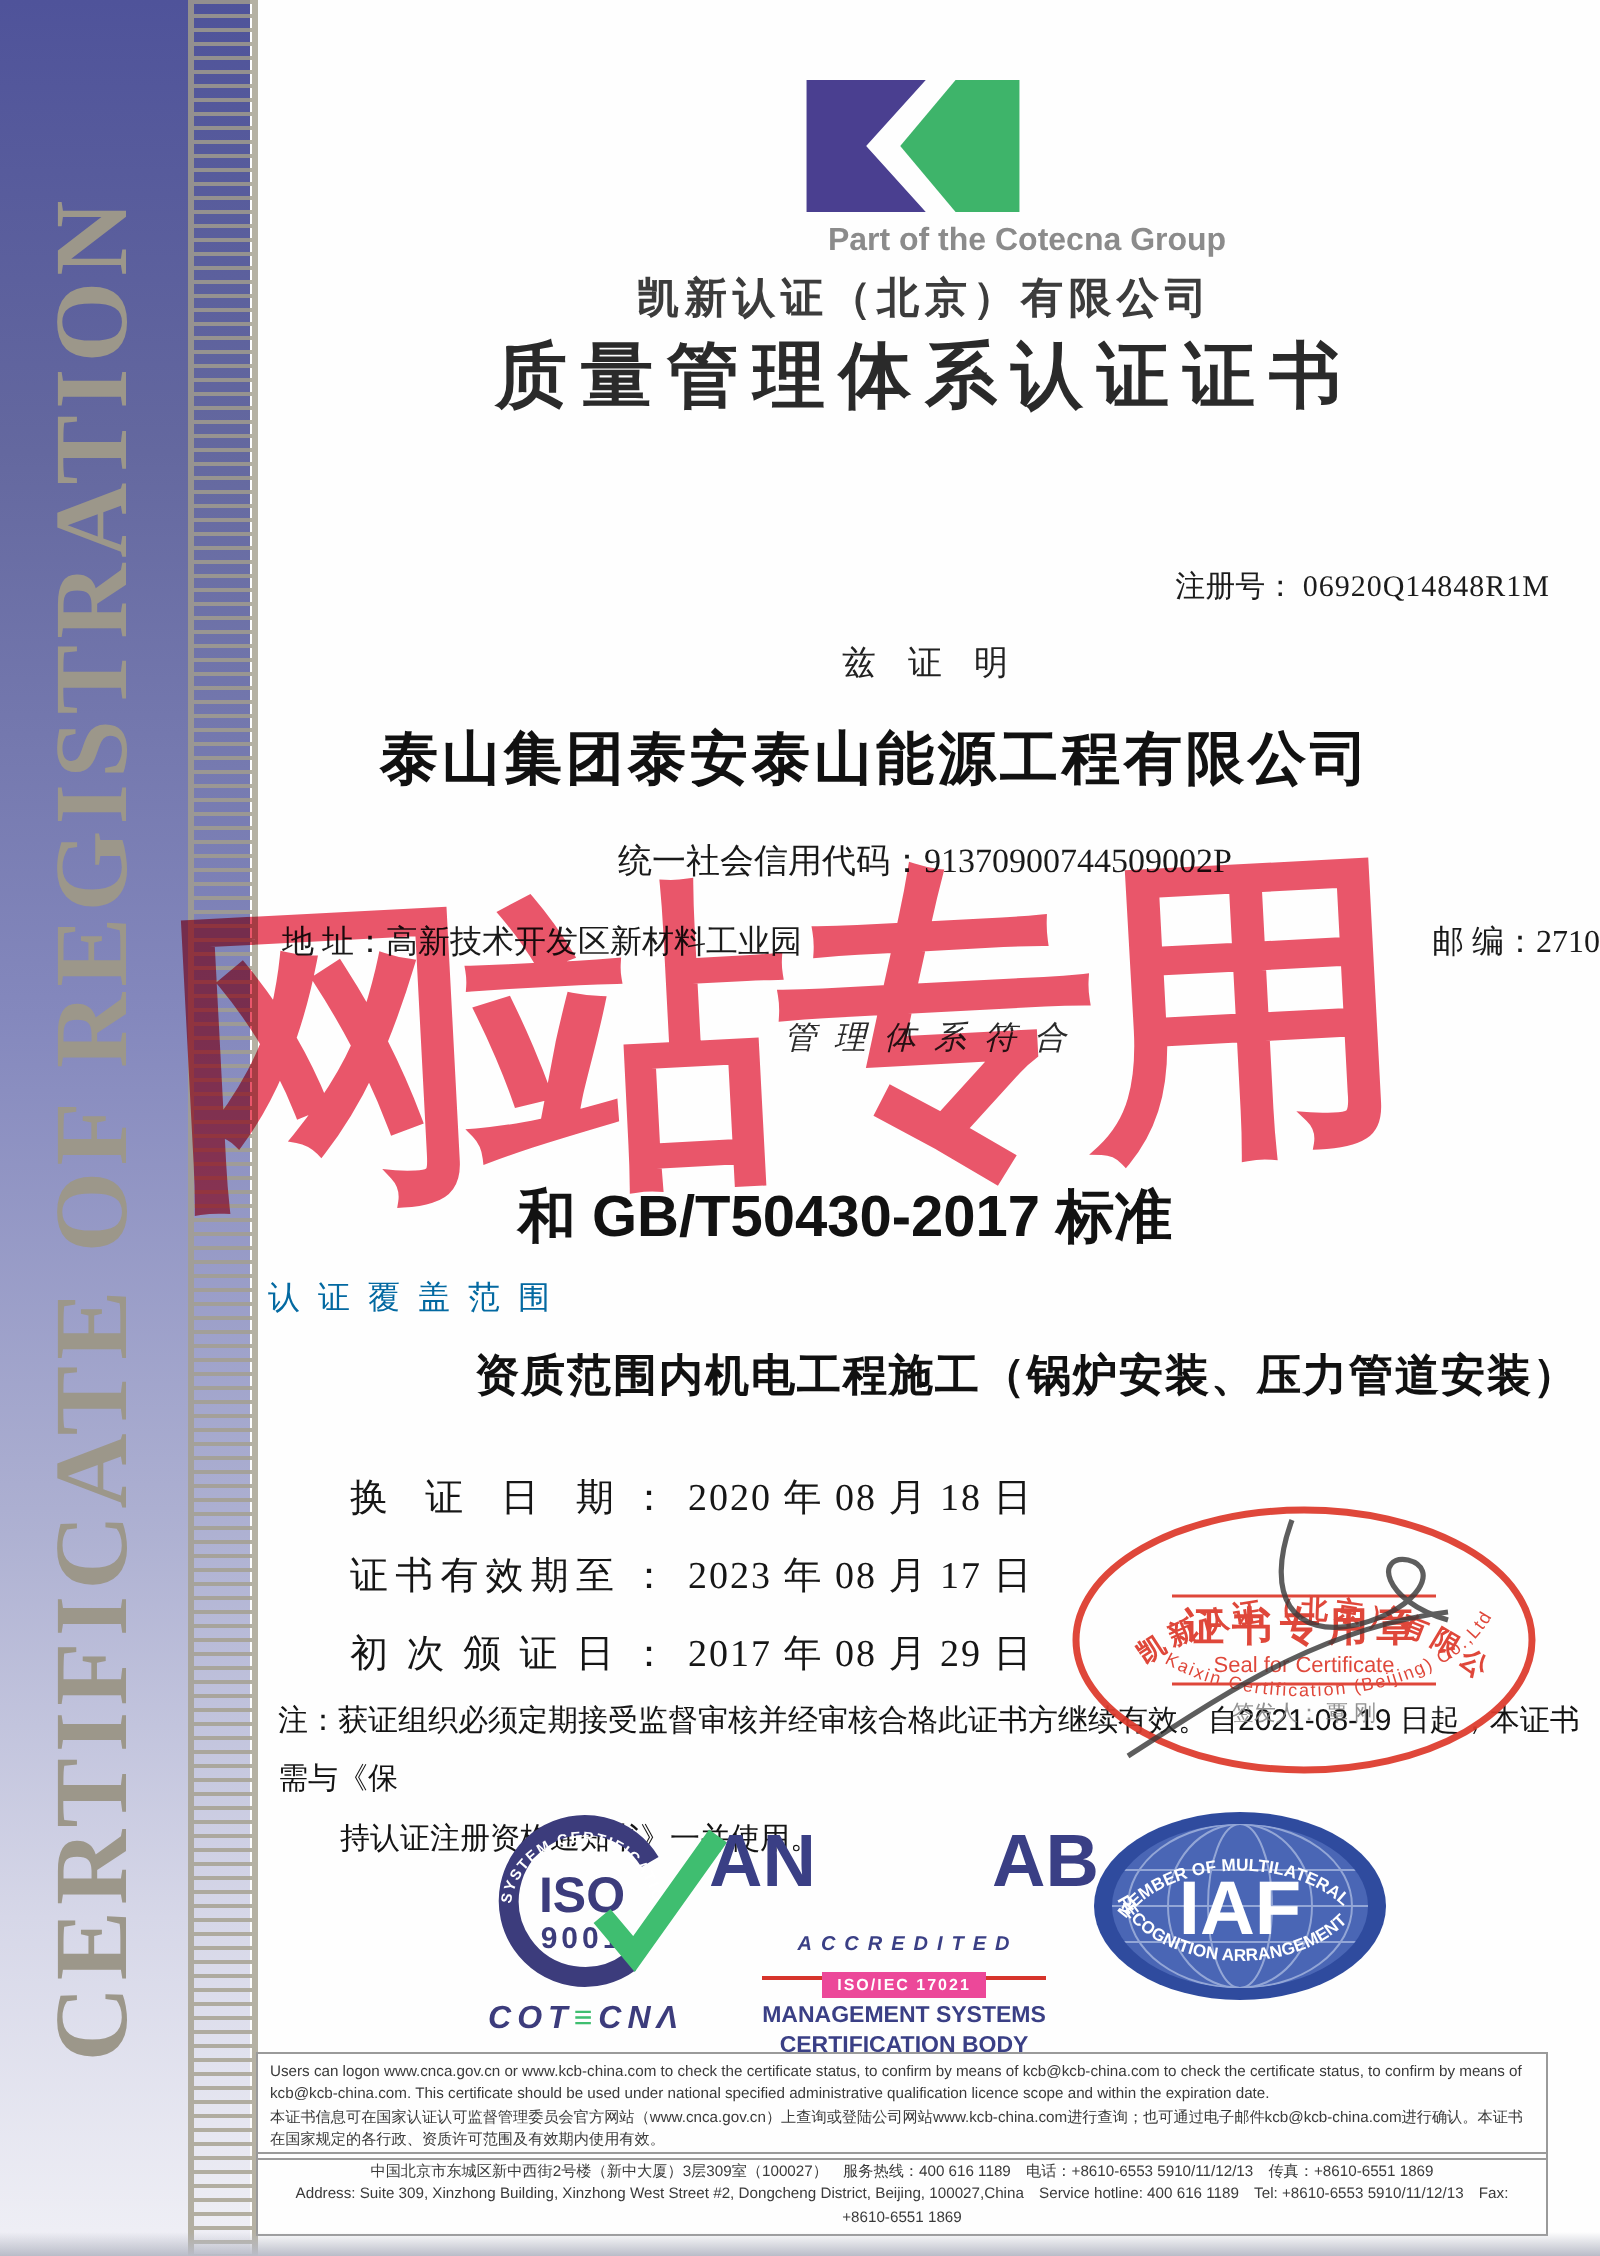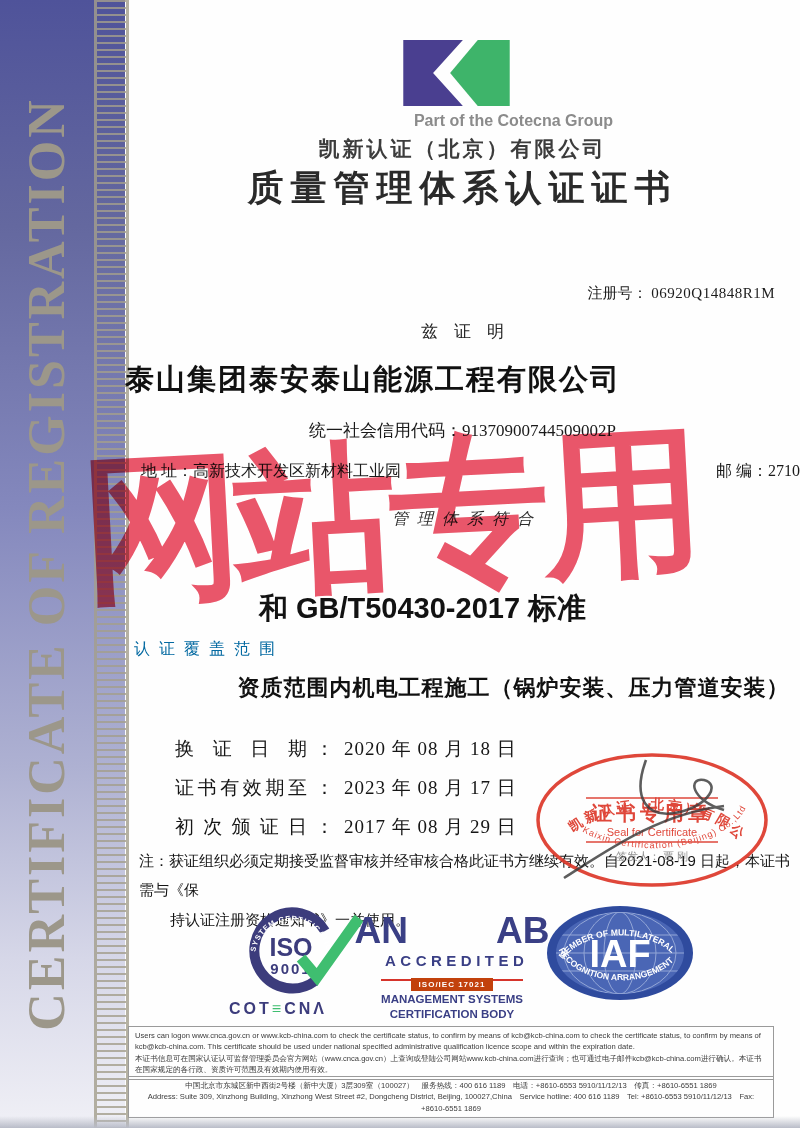--- a/index.html
+++ b/index.html
@@ -26,21 +26,21 @@
   .issuer-line{position:absolute;left:0;top:135px;width:675px;text-align:center;
     font-size:21px;font-weight:bold;color:#3c3c3c;letter-spacing:3px;}
   .cert-title{position:absolute;left:0;top:164px;width:675px;text-align:center;
     font-size:36px;font-weight:bold;color:#2a2a2a;letter-spacing:7px;}
 
   .reg-row{position:absolute;right:25px;top:284px;font-size:15px;color:#1c1c1c;}
   .reg-row .num{font-family:"Liberation Serif",serif;letter-spacing:.5px;}
 
   .attest{position:absolute;left:0;top:320px;width:675px;text-align:center;
     font-size:17px;color:#222;letter-spacing:16px;text-indent:16px;}
-  .org-name{position:absolute;left:0;top:360px;width:626px;text-align:left;
+  .org-name{position:absolute;left:0;top:360px;width:626px;text-align:center;
     font-family:"Liberation Sans","DejaVu Sans",sans-serif;
     font-size:29px;font-weight:bold;color:#111;letter-spacing:2px;}
   .credit{position:absolute;left:0;top:419px;width:675px;text-align:center;font-size:17px;color:#1a1a1a;}
   .addr-row{position:absolute;left:16px;top:461px;width:675px;display:flex;justify-content:space-between;gap:58px;
     font-size:16px;color:#1a1a1a;}
   .sys-line{position:absolute;left:0;top:509px;width:675px;text-align:center;
     font-size:16px;color:#2a2a2a;letter-spacing:9px;text-indent:9px;font-style:italic;}
   .std1{position:absolute;left:0;top:540px;width:675px;text-align:center;
     font-family:"Liberation Sans","DejaVu Sans",sans-serif;font-size:31px;font-weight:bold;color:#121212;}
   .std2{position:absolute;left:0;top:589px;width:595px;text-align:center;
@@ -56,32 +56,32 @@
   .date-label{display:inline-block;width:132px;text-align:justify;text-align-last:justify;}
   .date-colon{margin:0 10px 0 8px;}
   .date-val{font-family:"Liberation Serif","DejaVu Serif",serif;letter-spacing:1px;}
 
   .note{position:absolute;left:14px;top:846px;width:655px;font-size:15px;color:#141414;line-height:1.95;
     font-family:"Liberation Sans","DejaVu Sans",sans-serif;}
   .note .l2{padding-left:31px;}
 
   
   .iso-logo{position:absolute;left:104px;top:903px;width:150px;}
-  .cotecna-word{width:128px;text-align:left;margin-top:1px;
+  .cotecna-word{width:128px;text-align:center;margin-top:1px;
     font-family:"Liberation Sans","DejaVu Sans",sans-serif;font-weight:bold;font-size:16px;
-    letter-spacing:3px;color:#3c3c7c;}
+    letter-spacing:3px;color:#3c3c7c;font-style:italic;}
   .cotecna-word .e{color:#3fbe70;}
   .anab{position:absolute;left:256px;top:903px;width:142px;text-align:center;
     font-family:"Liberation Sans","DejaVu Sans",sans-serif;color:#3a3f85;}
   .anab-name{font-size:37px;font-weight:bold;line-height:1;display:flex;align-items:flex-end;justify-content:center;gap:45px;}
   .anab-name .torch{position:relative;top:2px;margin:0 -1px;}
-  .anab-accred{font-size:15px;font-weight:bold;letter-spacing:4.5px;margin-top:3px;text-indent:4px;}
+  .anab-accred{font-size:10px;font-weight:bold;letter-spacing:4.5px;margin-top:18px;text-indent:4px;font-style:italic;}
   .anab-rule{position:relative;height:15px;margin-top:4px;}
   .anab-rule::before{content:"";position:absolute;left:0;right:0;top:6px;border-top:2px solid #d6342b;}
-  .anab-box{position:relative;display:inline-block;background:#c2410c;color:#fff;
+  .anab-box{position:relative;display:inline-block;background:#ec4899;color:#fff;
     font-size:8px;font-weight:bold;padding:2px 8px;letter-spacing:1px;}
   .anab-sub{font-size:11.5px;font-weight:bold;line-height:1.3;margin-top:4px;}
   .iaf{position:absolute;left:420px;top:905px;width:150px;height:96px;}
 
   
   .fineprint{position:absolute;left:3px;width:632px;border:1px solid #9a9a9a;
     padding:3px 6px;font-family:"Liberation Sans","DejaVu Sans",sans-serif;
     font-size:7.6px;color:#3a3a3a;line-height:1.5;}
   .fp1{top:1026px;}
   .fp2{top:1076px;text-align:center;}

